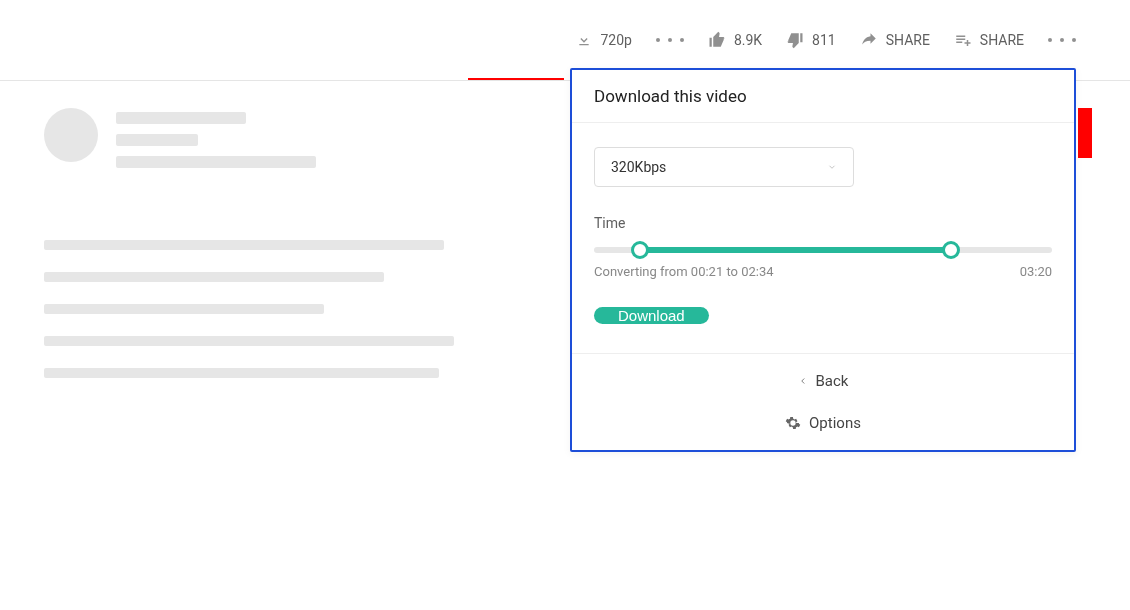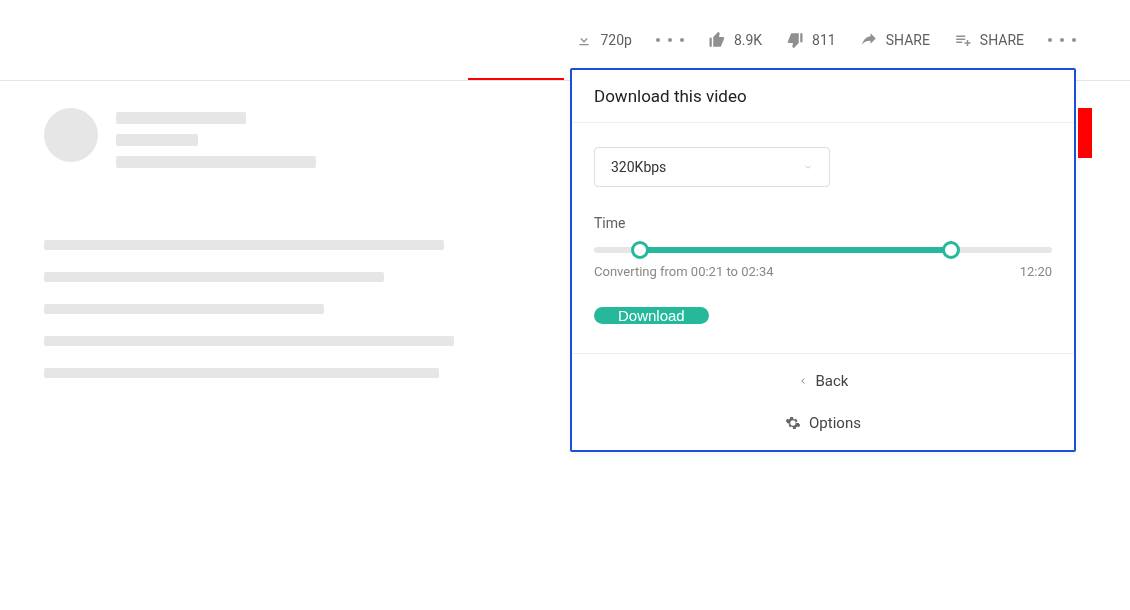--- a/index.html
+++ b/index.html
@@ -106,21 +106,21 @@
   }
   .popup-body {
     padding: 24px 22px 28px 22px;
   }
   .field-label {
     font-size: 14px;
     color: #606060;
     margin-bottom: 10px;
   }
   .select-box {
-    width: 236px;
+    width: 260px;
     height: 40px;
     border: 1px solid #ddd;
     border-radius: 4px;
     display: flex;
     align-items: center;
     justify-content: space-between;
     padding: 0 16px;
     font-size: 14px;
     color: #333;
     cursor: pointer;
@@ -259,21 +259,21 @@
 
     <div class="time-section">
       <div class="field-label">Time</div>
       <div class="slider-track">
         <div class="slider-fill" id="slider-fill" style="left: 10%; width: 68%;"></div>
         <div class="slider-handle" id="handle-start" style="left: calc(10% - 9px);"></div>
         <div class="slider-handle" id="handle-end" style="left: calc(78% - 9px);"></div>
       </div>
       <div class="time-info">
         <span>Converting from 00:21 to 02:34</span>
-        <span>12:20</span>
+        <span>03:20</span>
       </div>
     </div>
 
     <button class="download-btn">Download</button>
   </div>
 
   <div class="popup-footer">
     <div class="footer-item">
       <svg width="10" height="14" viewBox="0 0 24 24" fill="none" stroke="#666" stroke-width="2">
           <path d="M15 18l-6-6 6-6"></path>

